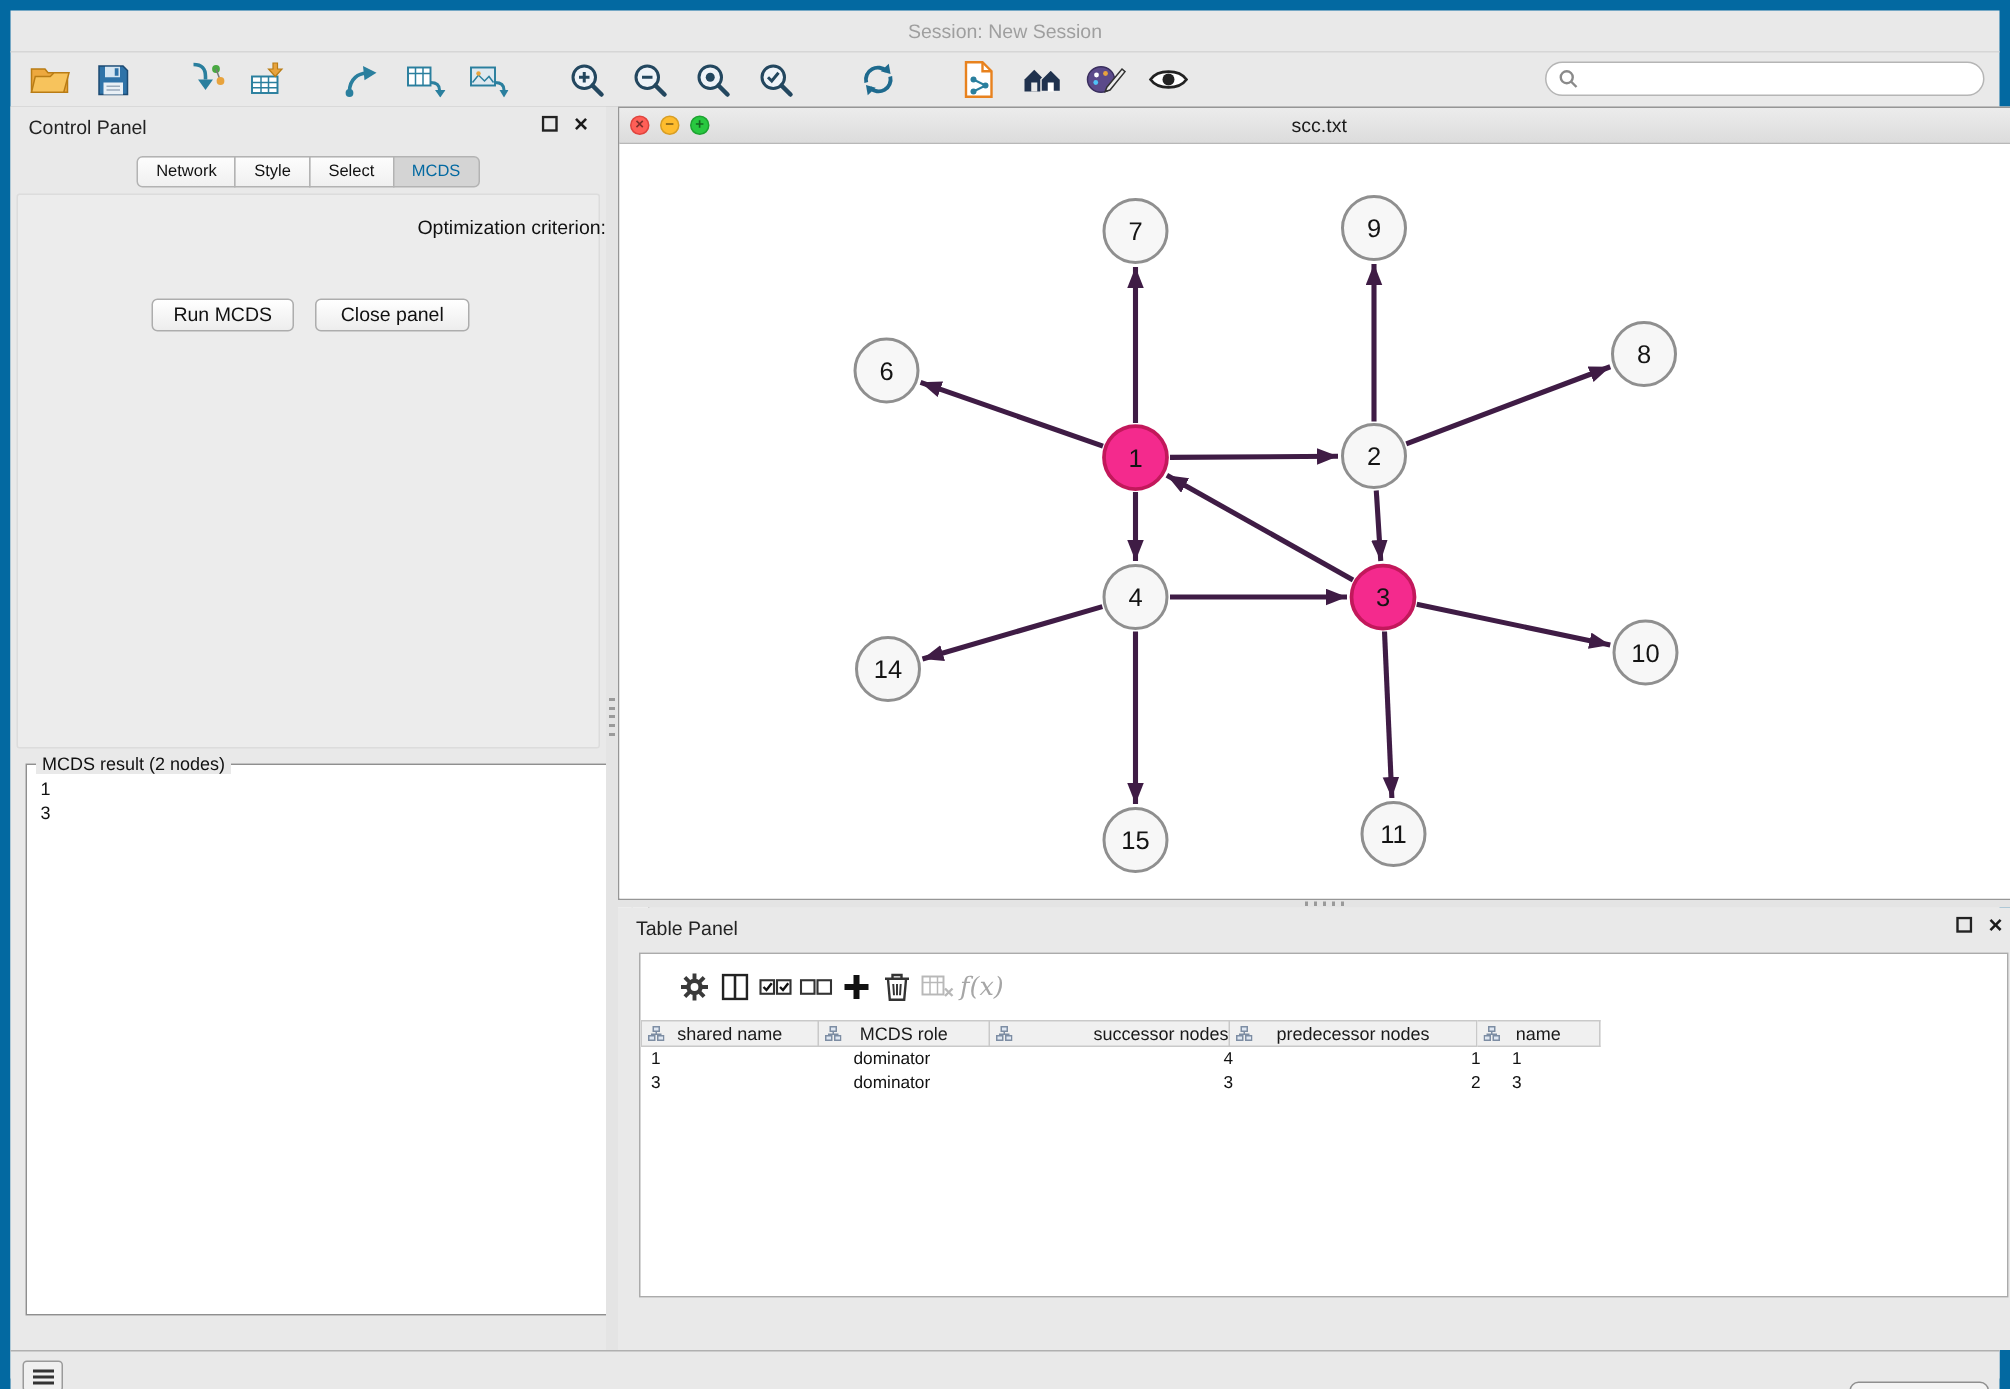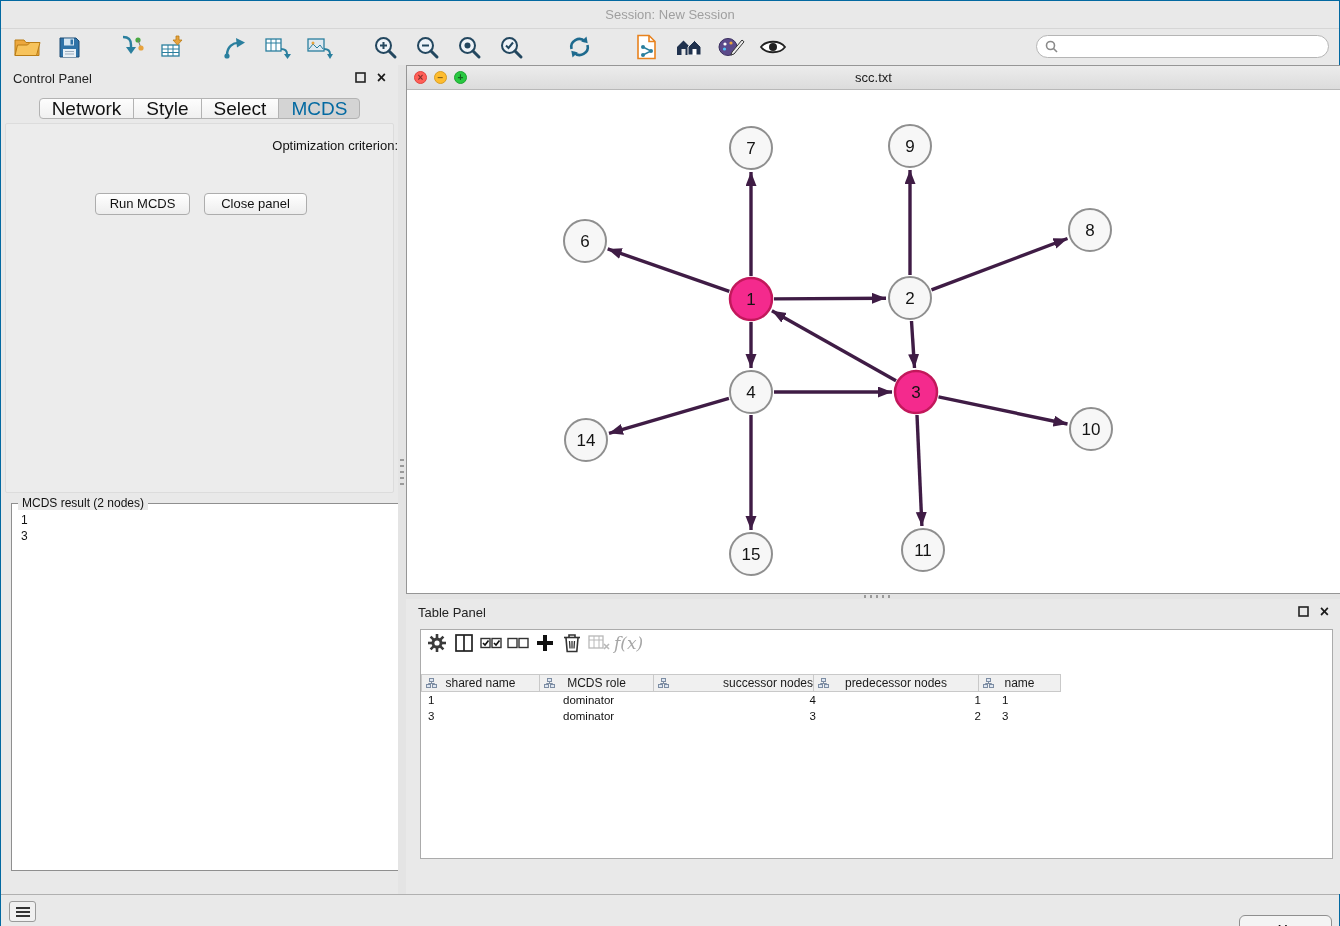--- a/index.html
+++ b/index.html
@@ -1,38 +1,38 @@
 <!DOCTYPE html>
 <html><head>
 <meta charset="utf-8">
 <style>
   *{margin:0;padding:0;box-sizing:border-box}
   html,body{width:1340px;height:926px}
   body{font-family:"Liberation Sans",sans-serif;background:#e9e9e9;position:relative;overflow:hidden}
-  #window{position:absolute;inset:0;border:1px solid #0369a1;background:#e9e9e9}
+  #window{position:absolute;inset:0;border:7px solid #0369a1;background:#e9e9e9}
 
   
   .titlebar{position:absolute;left:0;top:0;width:100%;height:28px;text-align:center;line-height:28px;font-size:13px;color:#9f9f9f;border-bottom:1px solid #d6d6d6}
 
   
   .toolbar{position:absolute;left:0;top:28px;width:100%;height:37px;border-bottom:1px solid #a9a9a9;display:flex;align-items:center;padding-left:8px;gap:6px}
   .tbtn{min-width:36px;height:32px;display:inline-flex;align-items:center;justify-content:center;cursor:default}
   .searchbox{position:absolute;right:10px;top:6px;width:293px;height:23px;background:#fff;border:1px solid #b5b5b5;border-radius:12px;display:flex;align-items:center;padding:0 8px;gap:5px}
   .searchbox input{border:none;outline:none;flex:1;font-size:12px;font-family:"Liberation Sans",sans-serif;background:transparent}
 
   
   .phead{display:flex;align-items:center;height:26px;padding:0 12px}
   .ptitle{font-size:13px;color:#232323}
   .pbtns{margin-left:auto;display:flex;align-items:center;gap:11px}
   .pclose{font-size:16px;font-weight:bold;color:#1a1a1a;line-height:1;cursor:default}
 
   
   #control-panel{position:absolute;left:0;top:64px;width:397px;height:829px;background:#e9e9e9}
   .ctabs{position:absolute;left:0;top:33px;width:100%;display:flex;justify-content:center}
-  .ctab{height:21px;line-height:19px;padding:0 12px;font-size:19px;background:linear-gradient(#fdfdfd,#f0f0f0);border:1px solid #b3b3b3;margin-left:-1px;color:#111;cursor:default}
+  .ctab{height:21px;line-height:19px;padding:0 12px;font-size:11px;background:linear-gradient(#fdfdfd,#f0f0f0);border:1px solid #b3b3b3;margin-left:-1px;color:#111;cursor:default}
   .ctab:first-child{border-radius:4px 0 0 4px;margin-left:0}
   .ctab:last-child{border-radius:0 4px 4px 0}
   .ctab.active{background:#d4d4d4;color:#0369a1}
   .cpane{position:absolute;left:4px;top:58px;width:389px;height:370px;background:#ececec;border:1px solid #dcdcdc;border-radius:2px}
   .optlabel{position:absolute;left:0;top:72px;width:100%;text-align:right;font-size:13px;color:#111;height:18px;line-height:18px}
   .dropdown{position:absolute;left:45px;top:95px;width:310px;height:23px;background:#fff;border:1px solid #aaa;border-radius:4px;font-size:13px;display:flex;align-items:center;padding-left:9px;color:#111}
   .stepper{position:absolute;right:6px;top:4px;display:flex;flex-direction:column;gap:2px}
   .tup{width:0;height:0;border-left:4px solid transparent;border-right:4px solid transparent;border-bottom:5px solid #555}
   .tdn{width:0;height:0;border-left:4px solid transparent;border-right:4px solid transparent;border-top:5px solid #555}
   .cbtn{position:absolute;height:22px;background:linear-gradient(#ffffff,#ededed);border:1px solid #adadad;border-radius:4px;font-size:13px;text-align:center;line-height:20px;color:#111;cursor:default}
@@ -54,21 +54,21 @@
   .nwtitle{position:relative;height:24px;background:linear-gradient(#ececec,#dcdcdc);border-bottom:1px solid #b8b8b8;text-align:center;line-height:24px;font-size:13px;color:#1a1a1a}
   .tl{position:absolute;top:5px;width:13px;height:13px;border-radius:50%;font-size:10px;line-height:12px;text-align:center;font-weight:bold;color:rgba(0,0,0,.5);cursor:default}
   .tl.red{left:7px;background:#ff5f57;border:1px solid #e0443e}
   .tl.yellow{left:27px;background:#febc2e;border:1px solid #d89e24}
   .tl.green{left:47px;background:#28c840;border:1px solid #1da331}
   #graph{position:absolute;left:0;top:24px;background:#fff}
 
   
   #table-panel{position:absolute;left:405px;top:598px;width:935px;height:295px;background:#e9e9e9}
   .tablewrap{position:absolute;left:14px;top:30px;width:913px;height:230px;background:#fff;border:1px solid #ababab}
-  .ttoolbar{display:flex;align-items:flex-start;height:44px;padding-left:4px;gap:3px}
+  .ttoolbar{display:flex;align-items:center;height:44px;padding-left:24px;gap:3px}
   .tpbtn{min-width:24px;height:26px;display:inline-flex;align-items:center;justify-content:center;cursor:default}
   .fx{font-family:"DejaVu Serif","Liberation Serif",serif;font-style:italic;color:#a6a6a6;font-size:17px}
   .thead{display:flex;height:18px;background:#fff}
   .th{position:relative;display:flex;align-items:center;justify-content:center;font-size:12px;background:#f0f0f0;border:1px solid #c9c9c9;border-left:none;color:#1a1a1a;cursor:default}
   .th:first-child{border-left:1px solid #c9c9c9}
   .th svg{position:absolute;left:4px}
   .tr{display:flex;height:16px;align-items:center}
   .td{font-size:11.5px;color:#111;overflow:hidden;white-space:nowrap}
   .btabs{position:absolute;left:0;right:0;top:268px;display:flex;justify-content:center}
   .btab{height:21px;line-height:19px;padding:0 11px;font-size:13px;background:#e7e7e7;border:1px solid #b0b0b0;margin-left:-1px;color:#111;cursor:default}

